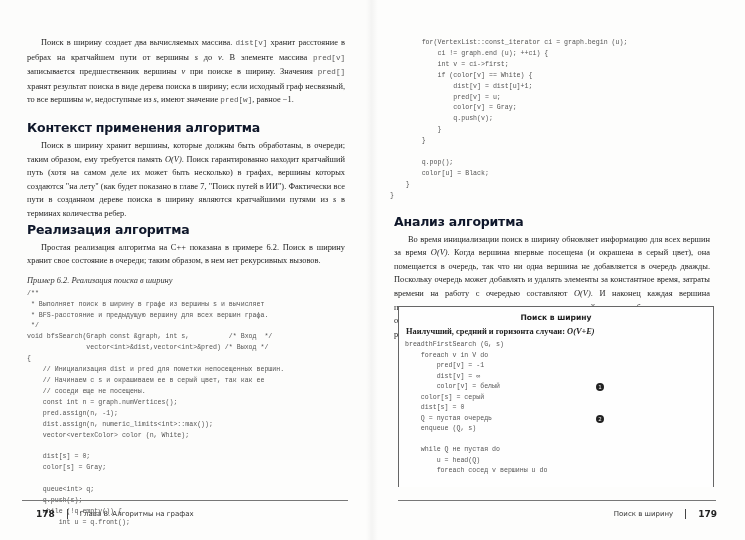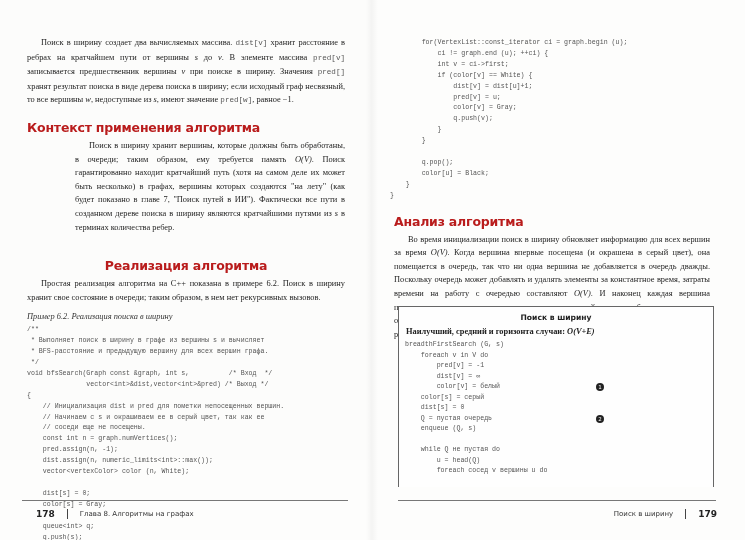--- a/index.html
+++ b/index.html
@@ -25,21 +25,21 @@
   .right .content { left: 22px; }
 
   p.body {
     margin: 0; font-size: 8.4px; line-height: 13.6px;
     text-align: justify; text-indent: 14px;
   }
   .mono { font-family: "Liberation Mono", "DejaVu Sans Mono", monospace; color: #555; font-size: 7.6px; }
   .math { font-style: italic; }
   h2 {
     margin: 0; font-family: "DejaVu Sans", "Liberation Sans", sans-serif;
-    font-weight: bold; font-size: 12.5px; color: #b91c1c; letter-spacing: -0.2px;
+    font-weight: bold; font-size: 12.5px; color: #0f172a; letter-spacing: -0.2px;
   }
   .caption { font-style: italic; font-size: 8.4px; margin: 0; color: #333; }
   pre.code {
     margin: 0; font-family: "Liberation Mono", "DejaVu Sans Mono", monospace;
     font-size: 6.6px; line-height: 10.9px; color: #555; white-space: pre;
   }
   .footer {
     position: absolute; top: 508px; height: 12px;
     font-family: "DejaVu Sans", "Liberation Sans", sans-serif;
     font-size: 7px; color: #333; display: flex; align-items: center;
@@ -78,25 +78,25 @@
 <div class="spread">
 
   <div class="page left">
     <div class="content">
 
       <p class="body">
         <span>Поиск в ширину создает два вычисляемых массива. </span><span class="mono">dist[v]</span><span> хранит расстояние в ребрах на кратчайшем пути от вершины </span><span class="math">s</span><span> до </span><span class="math">v</span><span>. В элементе массива </span><span class="mono">pred[v]</span><span> записывается предшественник вершины </span><span class="math">v</span><span> при поиске в ширину. Значения </span><span class="mono">pred[]</span><span> хранят результат поиска в виде дерева поиска в ширину; если исходный граф несвязный, то все вершины </span><span class="math">w</span><span>, недоступные из </span><span class="math">s</span><span>, имеют значение </span><span class="mono">pred[w]</span><span>, равное −1.</span>
       </p>
 
       <h2 style="margin-top:12px;">Контекст применения алгоритма</h2>
-      <p class="body" style="margin-top:4px;margin-left:48px;">
+      <p class="body" style="margin-top:4px;">
         <span>Поиск в ширину хранит вершины, которые должны быть обработаны, в очереди; таким образом, ему требуется память </span><span class="math">O(V)</span><span>. Поиск гарантированно находит кратчайший путь (хотя на самом деле их может быть несколько) в графах, вершины которых создаются "на лету" (как будет показано в главе 7, "Поиск путей в ИИ"). Фактически все пути в созданном дереве поиска в ширину являются кратчайшими путями из </span><span class="math">s</span><span> в терминах количества ребер.</span>
       </p>
 
-      <h2 style="margin-top:24px;text-align:center;">Реализация алгоритма</h2>
+      <h2 style="margin-top:1px;">Реализация алгоритма</h2>
       <p class="body" style="margin-top:4px;">Простая реализация алгоритма на C++ показана в примере 6.2. Поиск в ширину хранит свое состояние в очереди; таким образом, в нем нет рекурсивных вызовов.</p>
 
       <p class="caption" style="margin-top:8px;">Пример 6.2. Реализация поиска в ширину</p>
       <pre class="code" style="margin-top:4px;">/**
  * Выполняет поиск в ширину в графе из вершины s и вычисляет
  * BFS-расстояние и предыдущую вершину для всех вершин графа.
  */
 void bfsSearch(Graph const &amp;graph, int s,          /* Вход  */
                vector&lt;int&gt;&amp;dist,vector&lt;int&gt;&amp;pred) /* Выход */
 {

